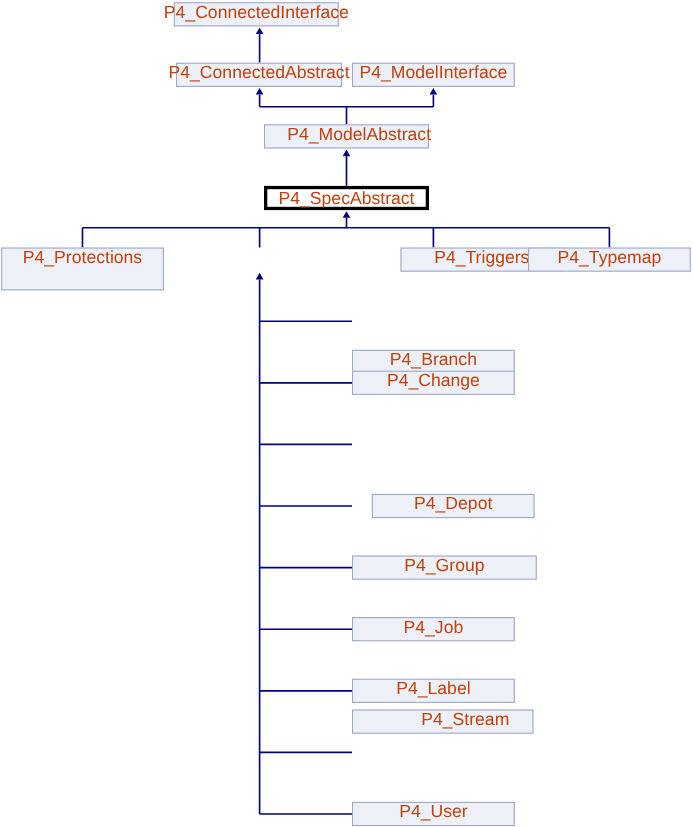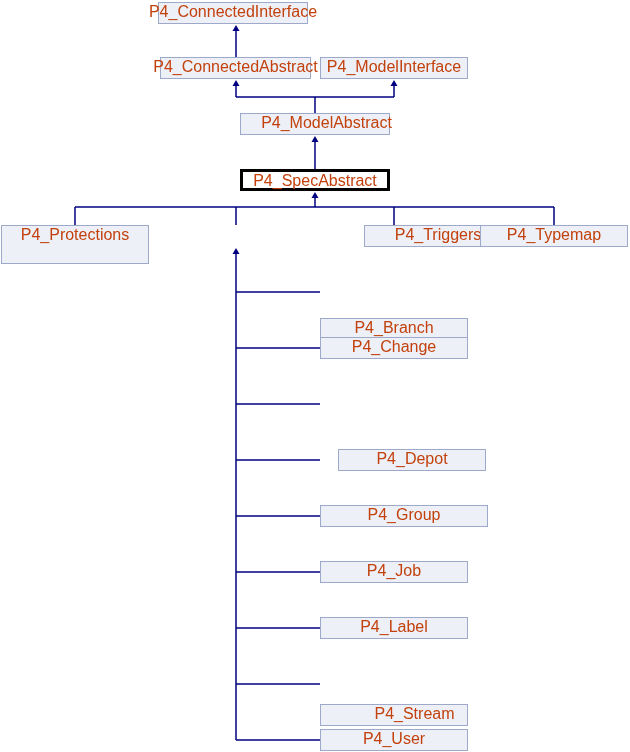--- a/index.html
+++ b/index.html
@@ -109,19 +109,19 @@
     </div>
     <div class="node" style="left: 320px; top: 505px; width: 168px; height: 22px;">
       <span>P4_Group</span>
     </div>
     <div class="node" style="left: 320px; top: 561px; width: 148px; height: 22px;">
       <span>P4_Job</span>
     </div>
     <div class="node" style="left: 320px; top: 617px; width: 148px; height: 22px;">
       <span>P4_Label</span>
     </div>
-    <div class="node" style="left: 320px; top: 704px; width: 148px; height: 22px; padding-left: 41px;">
+    <div class="node" style="left: 320px; top: 645px; width: 165px; height: 22px; padding-left: 41px;">
       <span>P4_Stream</span>
     </div>
     <div class="node" style="left: 320px; top: 729px; width: 148px; height: 22px;">
       <span>P4_User</span>
     </div>
   </div>
 
 </body></html>

